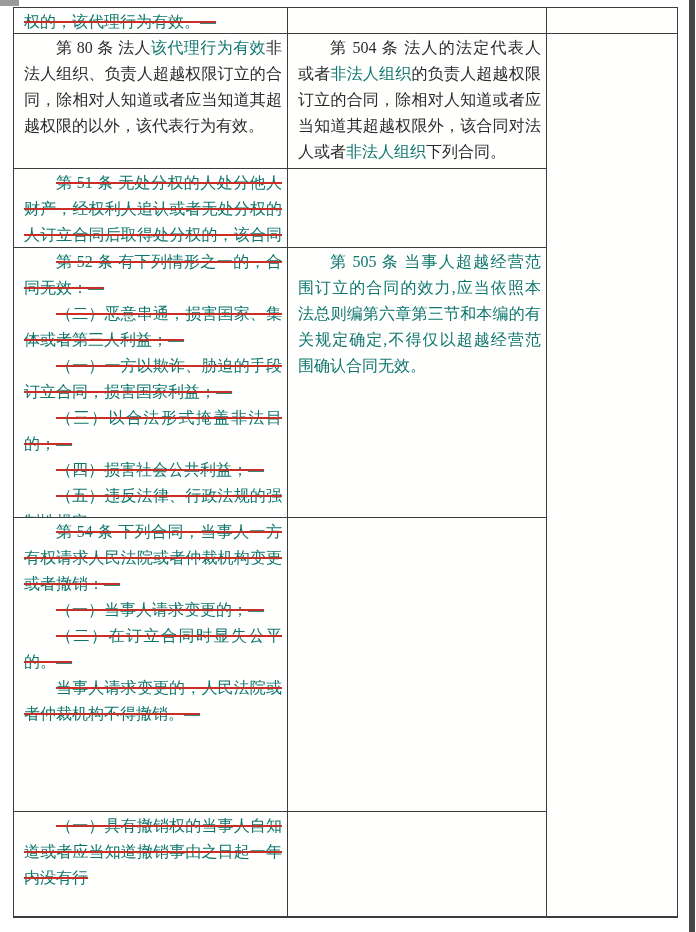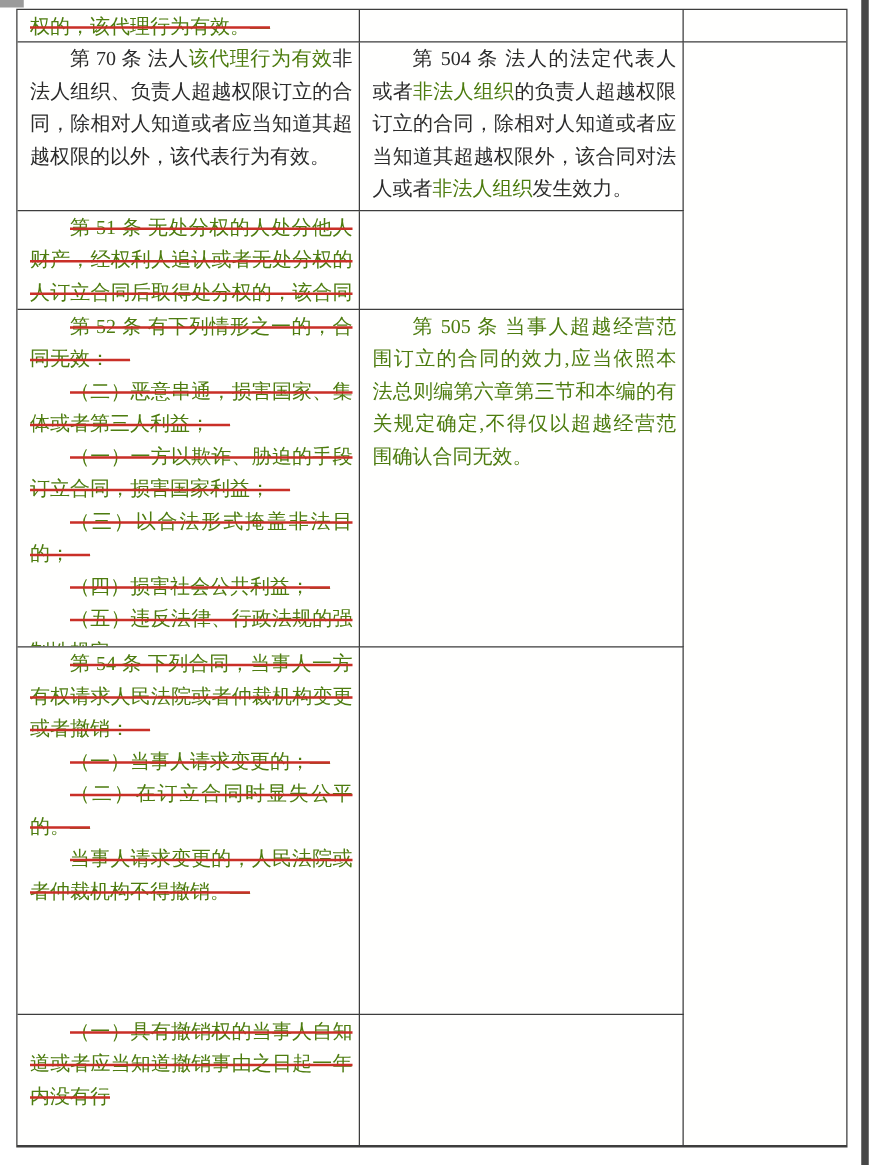--- a/index.html
+++ b/index.html
@@ -32,45 +32,45 @@
     border-bottom:1px solid #3d3d3d;
     padding:1px 5px 0 10px;
     overflow:hidden;
     font-size:16px;
     line-height:26px;
   }
   .cell.no-br { border-right:none; }
   .cell.no-bb { border-bottom:none; }
   .cell p { margin:0; text-align:justify; }
   .cell p.indent { text-indent:2em; }
-  .seg-red { color:#4d7c0f;margin-top:29px; }
+  .seg-red { color:#0f766e;margin-top:29px; }
   .seg-strike {
     text-decoration:line-through;
     text-decoration-thickness:2px;
     text-decoration-color:#c92f27;
   }
 </style>
 </head>
 <body>
 
 <div class="page-corner-mark"></div>
 
 <div class="cmp-table" id="cmp-table">
 
   <div class="cell no-br" style="grid-column:3; grid-row:1;"></div>
   <div class="cell no-br no-bb" style="grid-column:3; grid-row:2 / span 5;"></div>
 <div class="cell" style="grid-area: 1 / 1;">
       <p><span class="seg-red seg-strike">权的，该代理行为有效。—</span></p>
     </div>
     <div class="cell" style="grid-area: 1 / 2;"></div>
     <div class="cell" style="grid-area: 2 / 1;">
-      <p class="indent"><span>第 70 条 法人</span><span class="seg-red">该代理行为有效</span><span>非法人组织、负责人超越权限订立的合同，除相对人知道或者应当知道其超越权限的以外，该代表行为有效。</span></p>
+      <p class="indent"><span>第 80 条 法人</span><span class="seg-red">该代理行为有效</span><span>非法人组织、负责人超越权限订立的合同，除相对人知道或者应当知道其超越权限的以外，该代表行为有效。</span></p>
     </div>
     <div class="cell" style="grid-area: 2 / 2;">
-      <p class="indent"><span>第 504 条 法人的法定代表人或者</span><span class="seg-red">非法人组织</span><span>的负责人超越权限订立的合同，除相对人知道或者应当知道其超越权限外，该合同对法人或者</span><span class="seg-red">非法人组织</span><span>发生效力。</span></p>
+      <p class="indent"><span>第 504 条 法人的法定代表人或者</span><span class="seg-red">非法人组织</span><span>的负责人超越权限订立的合同，除相对人知道或者应当知道其超越权限外，该合同对法人或者</span><span class="seg-red">非法人组织</span><span>下列合同。</span></p>
     </div>
     <div class="cell" style="grid-area: 3 / 1;">
       <p class="indent"><span class="seg-red seg-strike">第 51 条 无处分权的人处分他人财产，经权利人追认或者无处分权的人订立合同后取得处分权的，该合同有效。—</span></p>
     </div>
     <div class="cell" style="grid-area: 3 / 2;"></div>
     <div class="cell" style="grid-area: 4 / 1;">
       <p class="indent"><span class="seg-red seg-strike">第 52 条 有下列情形之一的，合同无效：—</span></p>
       <p class="indent"><span class="seg-red seg-strike">（二）恶意串通，损害国家、集体或者第三人利益；—</span></p>
       <p class="indent"><span class="seg-red seg-strike">（一）一方以欺诈、胁迫的手段订立合同，损害国家利益；—</span></p>
       <p class="indent"><span class="seg-red seg-strike">（三）以合法形式掩盖非法目的；—</span></p>

